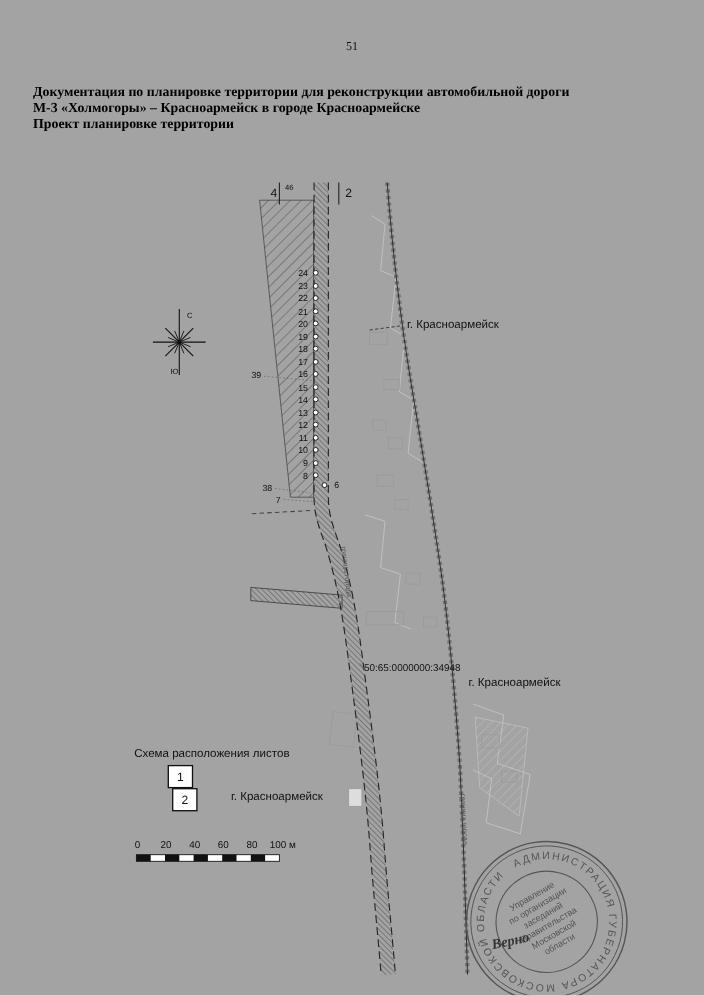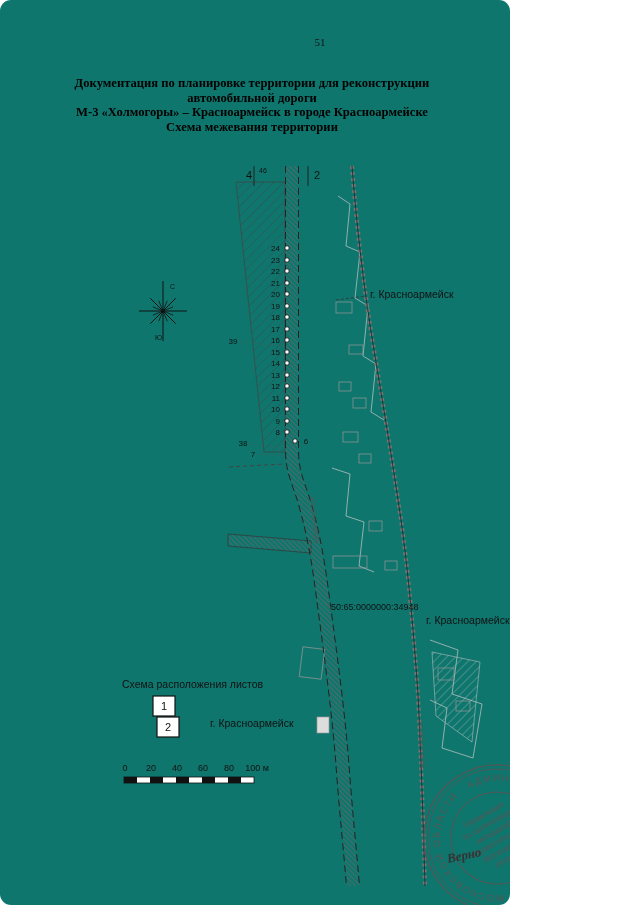--- a/index.html
+++ b/index.html
@@ -1,26 +1,26 @@
 <!DOCTYPE html>
 <html><head>
 <meta charset="utf-8">
 <style>
   html,body { margin:0; padding:0; background:#fff; }
   .page {
-    position:relative; width:510px; height:905px; background:#0f766e;
-    font-family:"Liberation Serif", serif; overflow:hidden;border-radius:11px;
+    position:relative; width:640px; height:905px; background:#a3a3a3;
+    font-family:"Liberation Serif", serif; overflow:hidden;
   }
   .page-number {
     position:absolute; top:36px; left:0; width:640px;
     text-align:center; font-size:11px; color:#111;
   }
   .title-block {
     position:absolute; top:76px; left:30px; right:36px;
-    text-align:center; font-weight:bold; font-size:12.6px; line-height:14.6px;
+    font-weight:bold; font-size:12.6px; line-height:14.6px;
     color:#000;
     font-family:Liberation Serif, serif;
   }
   svg.map { position:absolute; top:0; left:0; }
   svg text { font-family:"Liberation Sans", sans-serif; fill:#111; }
   .pt { fill:#fff; stroke:#111; stroke-width:.8; }
   .bldg { fill:none; stroke:#999; stroke-width:.7; }
   .faint { fill:none; stroke:#c9c9c9; stroke-width:.7; }
   .ptlbl { font-size:8px; }
   .leader { stroke:#555; stroke-width:.5; stroke-dasharray:1.5 2; }
@@ -35,21 +35,21 @@
 </head>
 <body>
 
 <div class="page">
 
   <div class="page-number">51</div>
 
   <div class="title-block">
     <div>Документация по планировке территории для реконструкции автомобильной дороги</div>
     <div>М-3 «Холмогоры» – Красноармейск в городе Красноармейске</div>
-    <div>Схема межевания территории</div>
+    <div>Проект планировке территории</div>
   </div>
 
   <svg class="map" width="640" height="905" viewBox="0 0 640 905">
     <defs>
       <pattern id="hatchMain" patternUnits="userSpaceOnUse" width="7" height="7" patternTransform="rotate(-45)">
         <line x1="0" y1="0" x2="7" y2="0" stroke="#444" stroke-width="0.8"></line>
       </pattern>
       <pattern id="hatchRoad" patternUnits="userSpaceOnUse" width="3.5" height="3.5" patternTransform="rotate(45)">
         <line x1="0" y1="0" x2="3.5" y2="0" stroke="#666" stroke-width="1.3"></line>
       </pattern>

